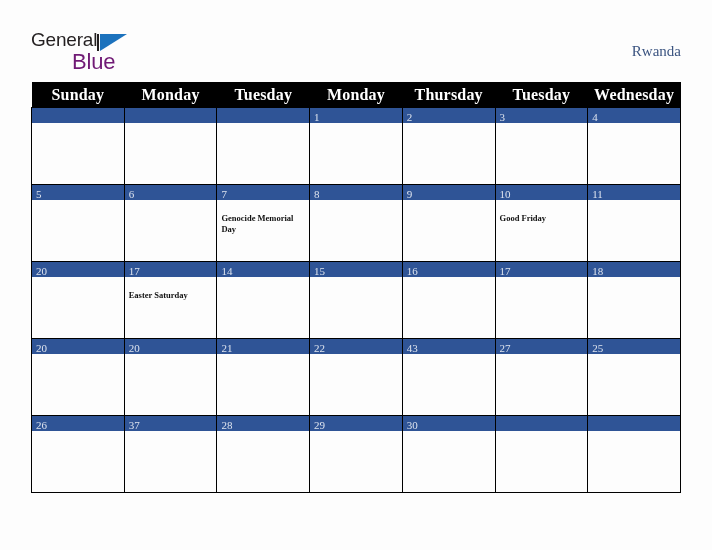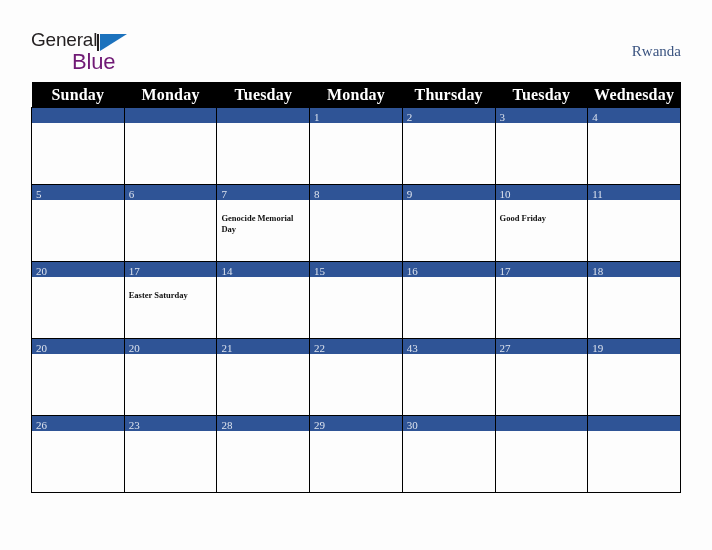--- a/index.html
+++ b/index.html
@@ -363,35 +363,35 @@
           </div>
         </td>
         <td>
           <div class="day-cell-inner">
             <div class="day-band"><span class="day-num">27</span></div>
             <div class="event-area"></div>
           </div>
         </td>
         <td>
           <div class="day-cell-inner">
-            <div class="day-band"><span class="day-num">19</span></div>
+            <div class="day-band"><span class="day-num">25</span></div>
             <div class="event-area"></div>
           </div>
         </td>
       </tr>
       <tr>
         <td>
           <div class="day-cell-inner">
             <div class="day-band"><span class="day-num">26</span></div>
             <div class="event-area"></div>
           </div>
         </td>
         <td>
           <div class="day-cell-inner">
-            <div class="day-band"><span class="day-num">23</span></div>
+            <div class="day-band"><span class="day-num">37</span></div>
             <div class="event-area"></div>
           </div>
         </td>
         <td>
           <div class="day-cell-inner">
             <div class="day-band"><span class="day-num">28</span></div>
             <div class="event-area"></div>
           </div>
         </td>
         <td>

